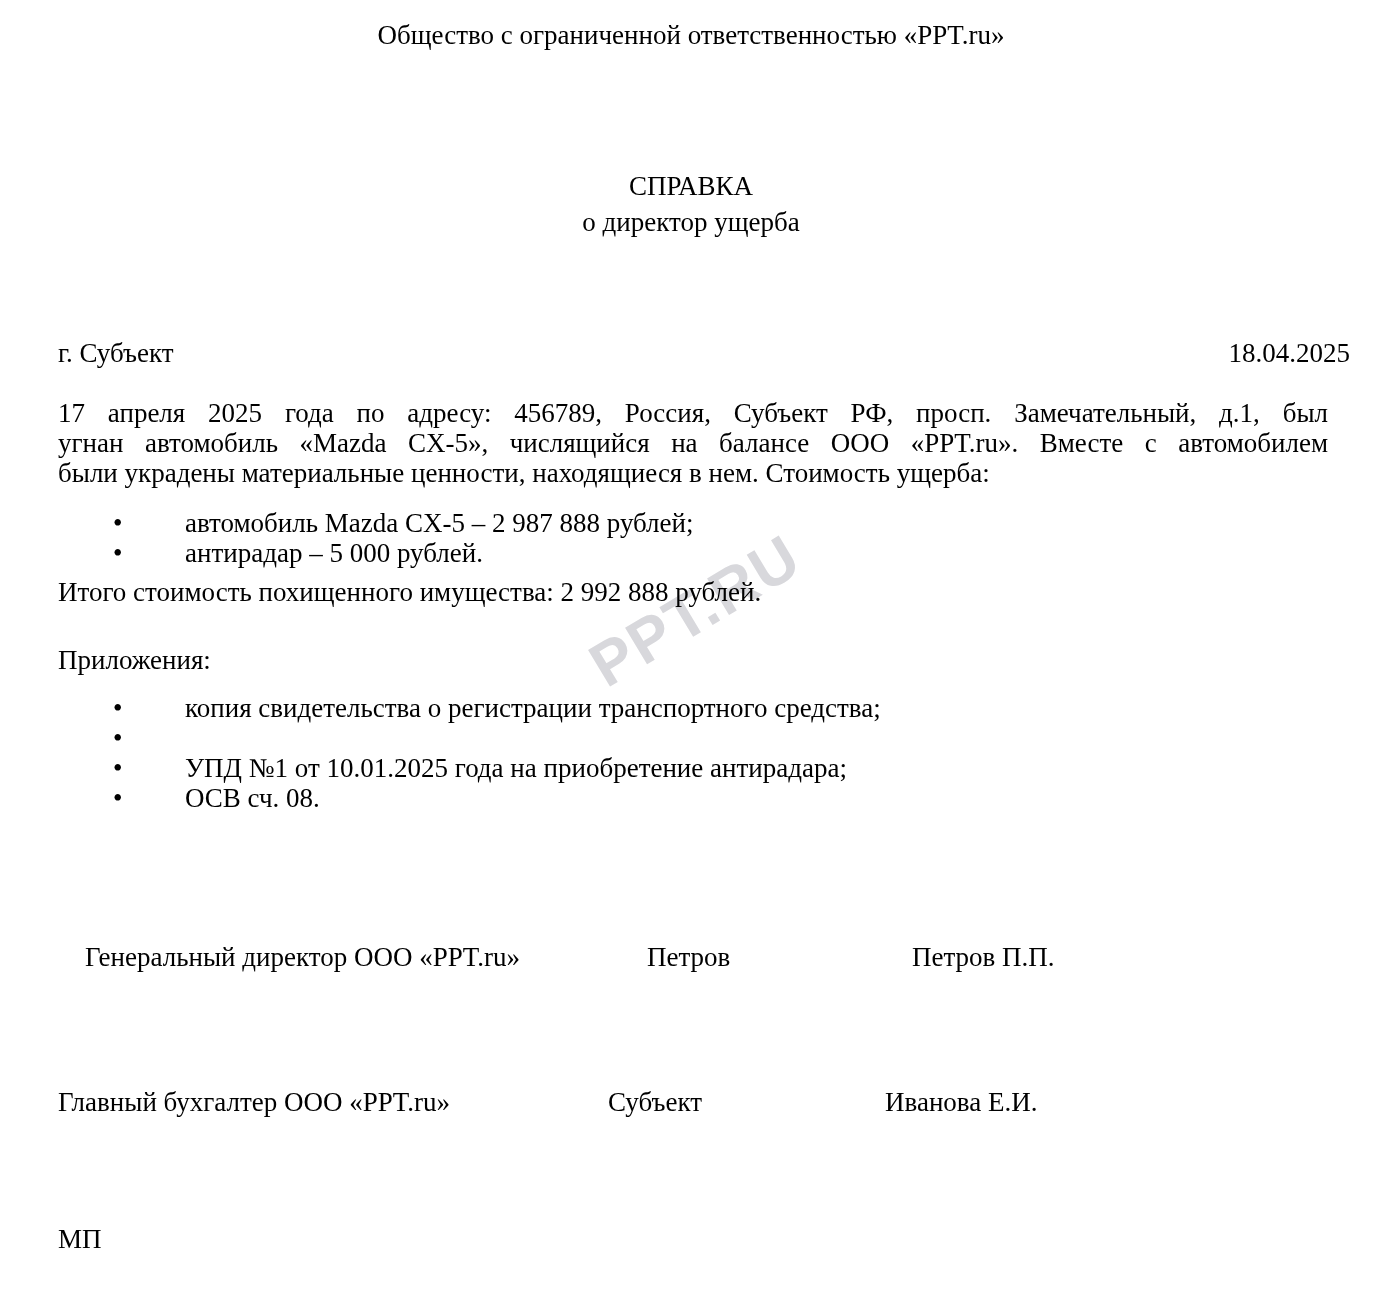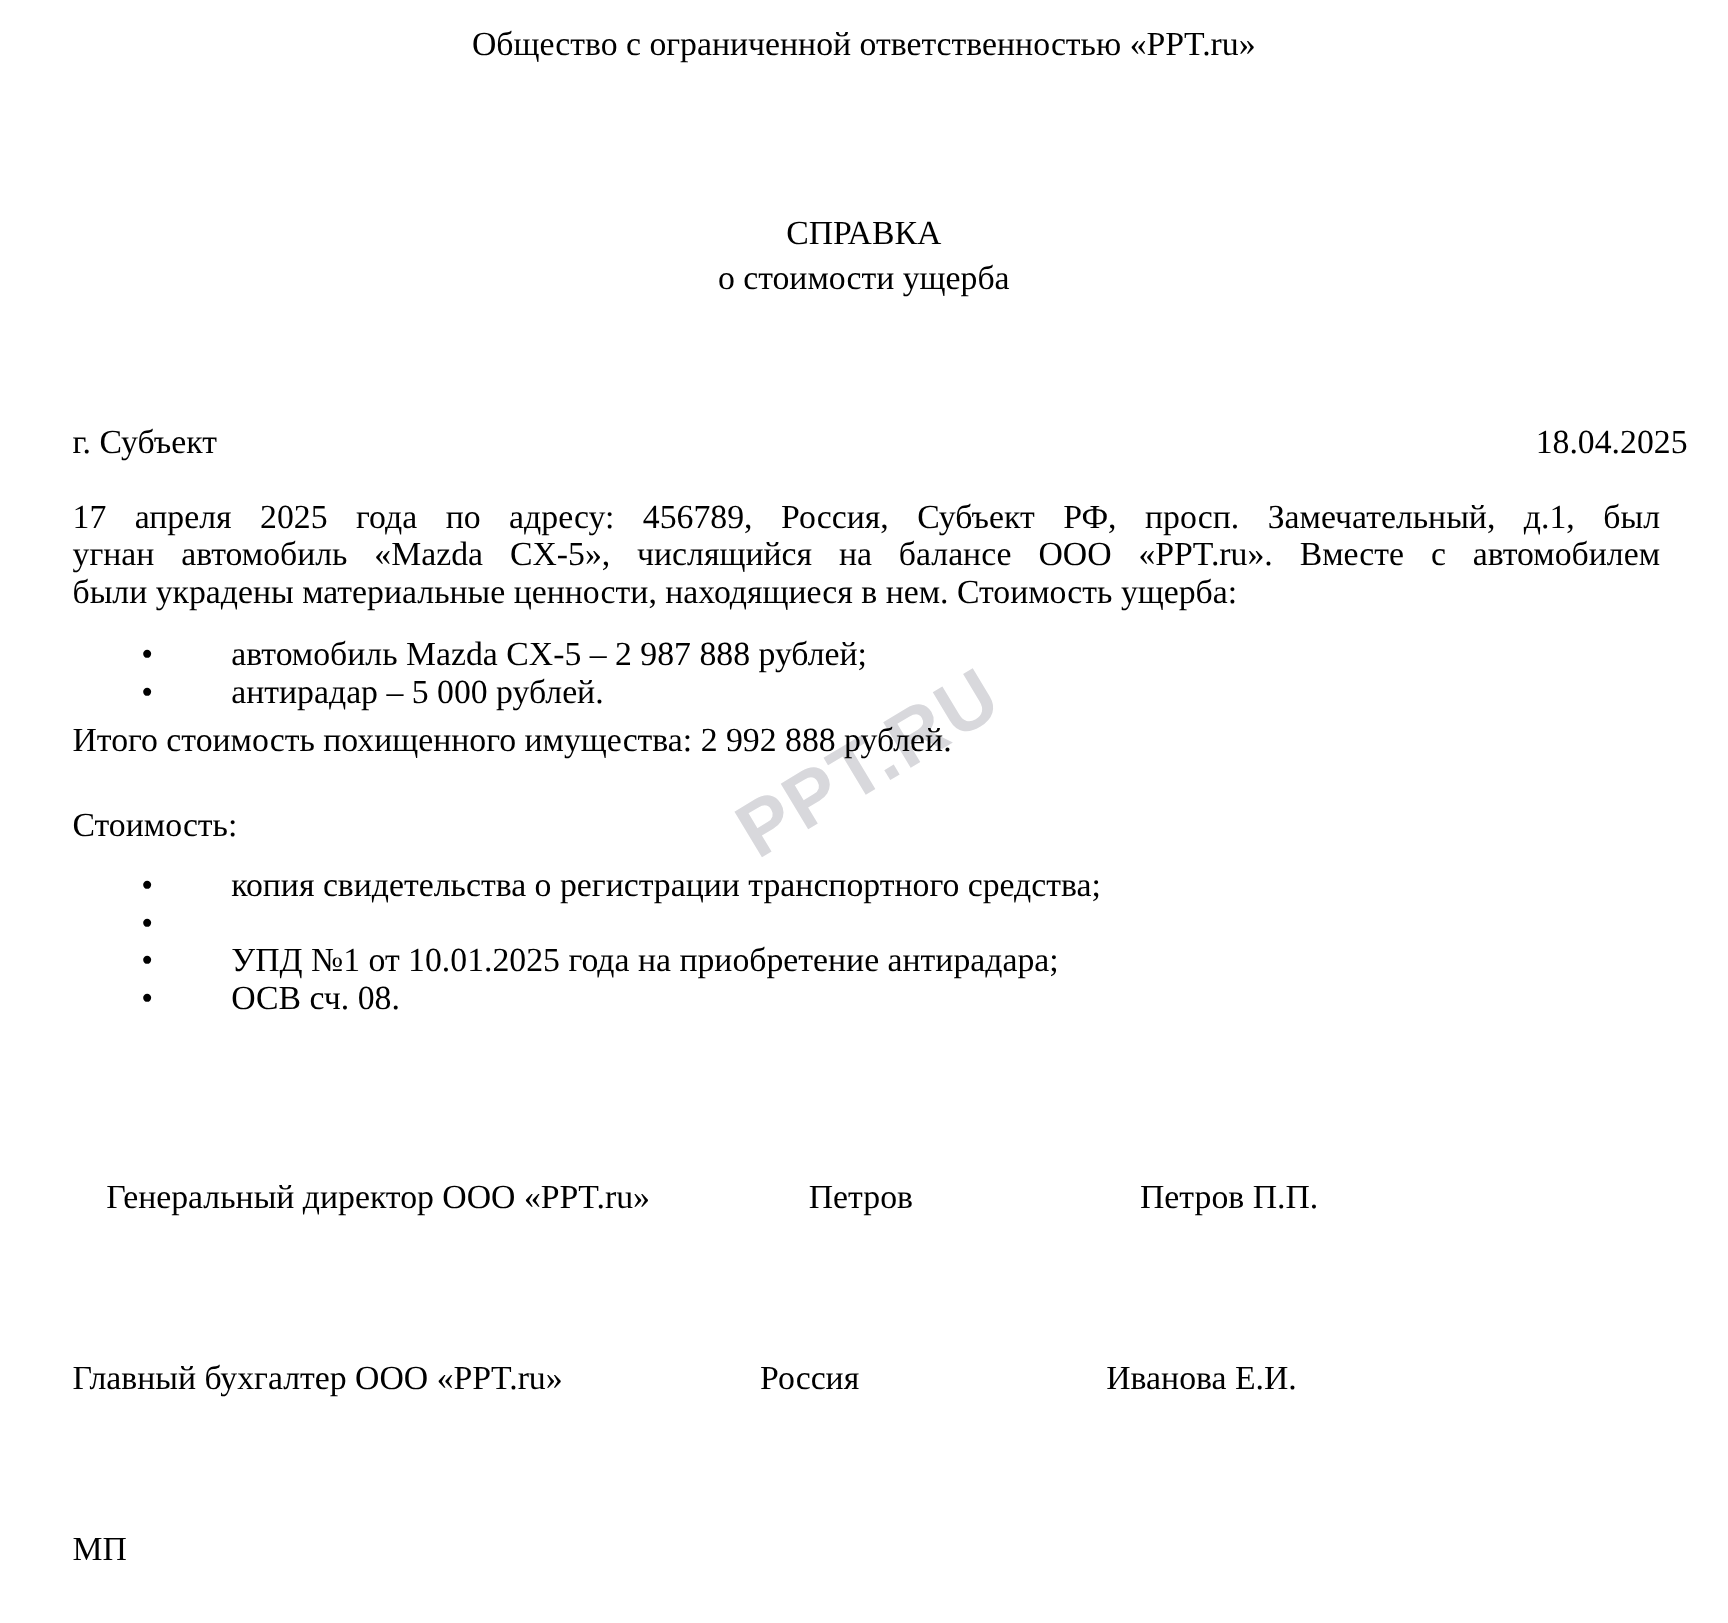--- a/index.html
+++ b/index.html
@@ -207,21 +207,21 @@
 <div class="page">
 
   <div class="watermark">PPT.RU</div>
 
   <div class="content">
 
     <div class="org-header">Общество с ограниченной ответственностью «PPT.ru»</div>
 
     <div class="doc-title">СПРАВКА</div>
 
-    <div class="doc-subtitle">о стоимости ущерба</div>
+    <div class="doc-subtitle">о директор ущерба</div>
 
     <div class="placedate">
       <span>г. Субъект</span>
       <span>18.04.2025</span>
     </div>
 
     <div class="body-par">
       <span class="just-line">17 апреля 2025 года по адресу: 456789, Россия, Субъект РФ, просп. Замечательный, д.1, был</span>
       <span class="just-line">угнан автомобиль «Mazda CX-5», числящийся на балансе ООО «PPT.ru». Вместе с автомобилем</span>
       <span>были украдены материальные ценности, находящиеся в нем. Стоимость ущерба:</span>
@@ -233,21 +233,21 @@
         <span>автомобиль Mazda CX-5 – 2 987 888 рублей;</span>
       </li>
       <li>
         <span class="bullet-dot">•</span>
         <span>антирадар – 5 000 рублей.</span>
       </li>
     </ul>
 
     <div class="total-line">Итого стоимость похищенного имущества: 2 992 888 рублей.</div>
 
-    <div class="attach-label">Стоимость:</div>
+    <div class="attach-label">Приложения:</div>
 
     <ul class="bul attach-list">
       <li>
         <span class="bullet-dot">•</span>
         <span>копия свидетельства о регистрации транспортного средства;</span>
       </li>
       <li>
         <span class="bullet-dot">•</span>
       </li>
       <li>
@@ -261,20 +261,20 @@
     </ul>
 
     <div class="sig-row director">
       <span class="sig-role">Генеральный директор ООО «PPT.ru»</span>
       <span class="sig-signature">Петров</span>
       <span class="sig-name">Петров П.П.</span>
     </div>
 
     <div class="sig-row accountant">
       <span class="sig-role">Главный бухгалтер ООО «PPT.ru»</span>
-      <span class="sig-signature">Россия</span>
+      <span class="sig-signature">Субъект</span>
       <span class="sig-name">Иванова Е.И.</span>
     </div>
 
     <div class="stamp-mark">МП</div>
 
   </div>
 </div>
 
 </body></html>

